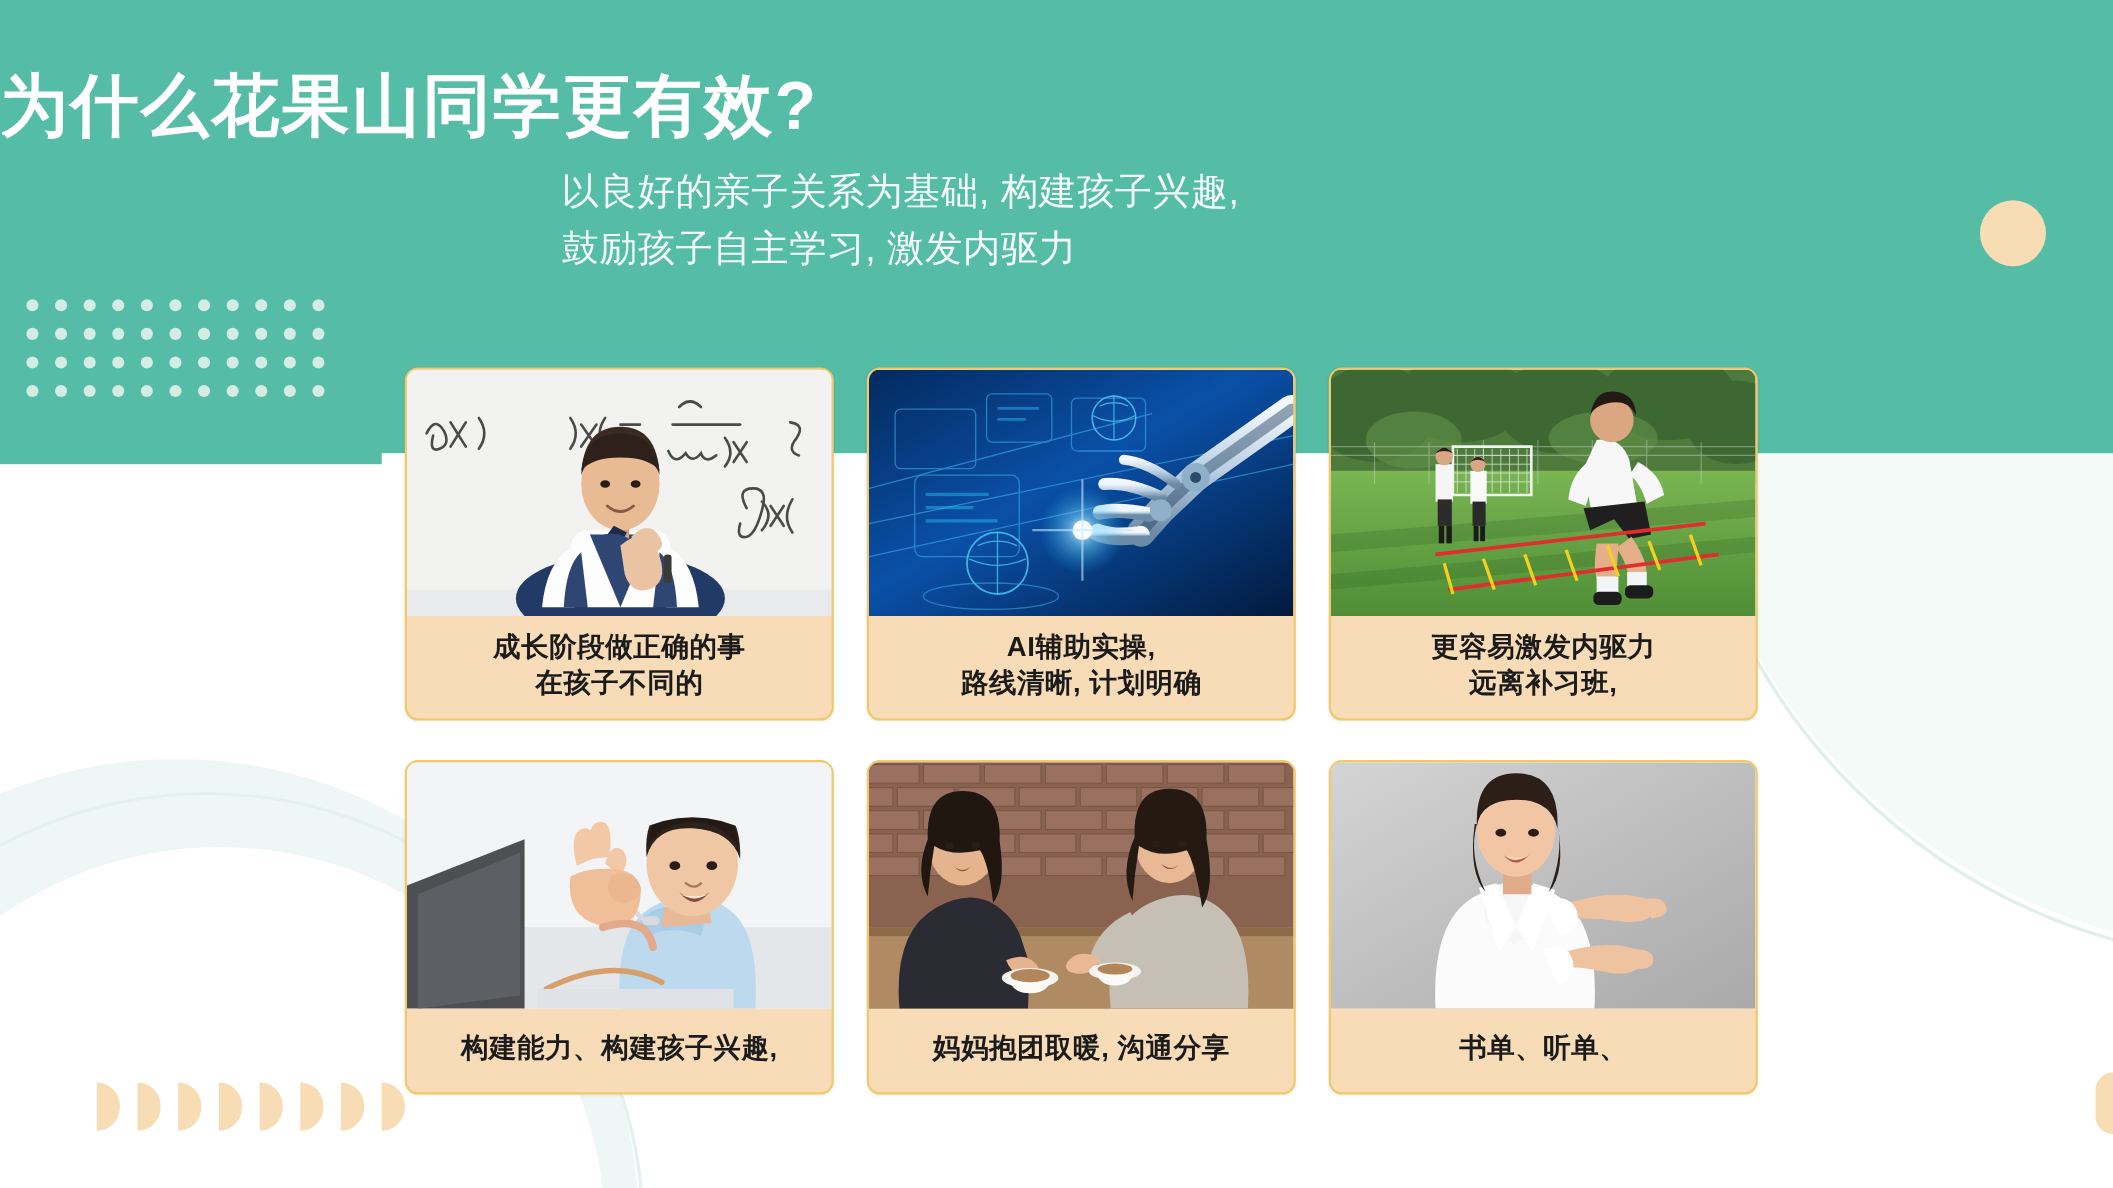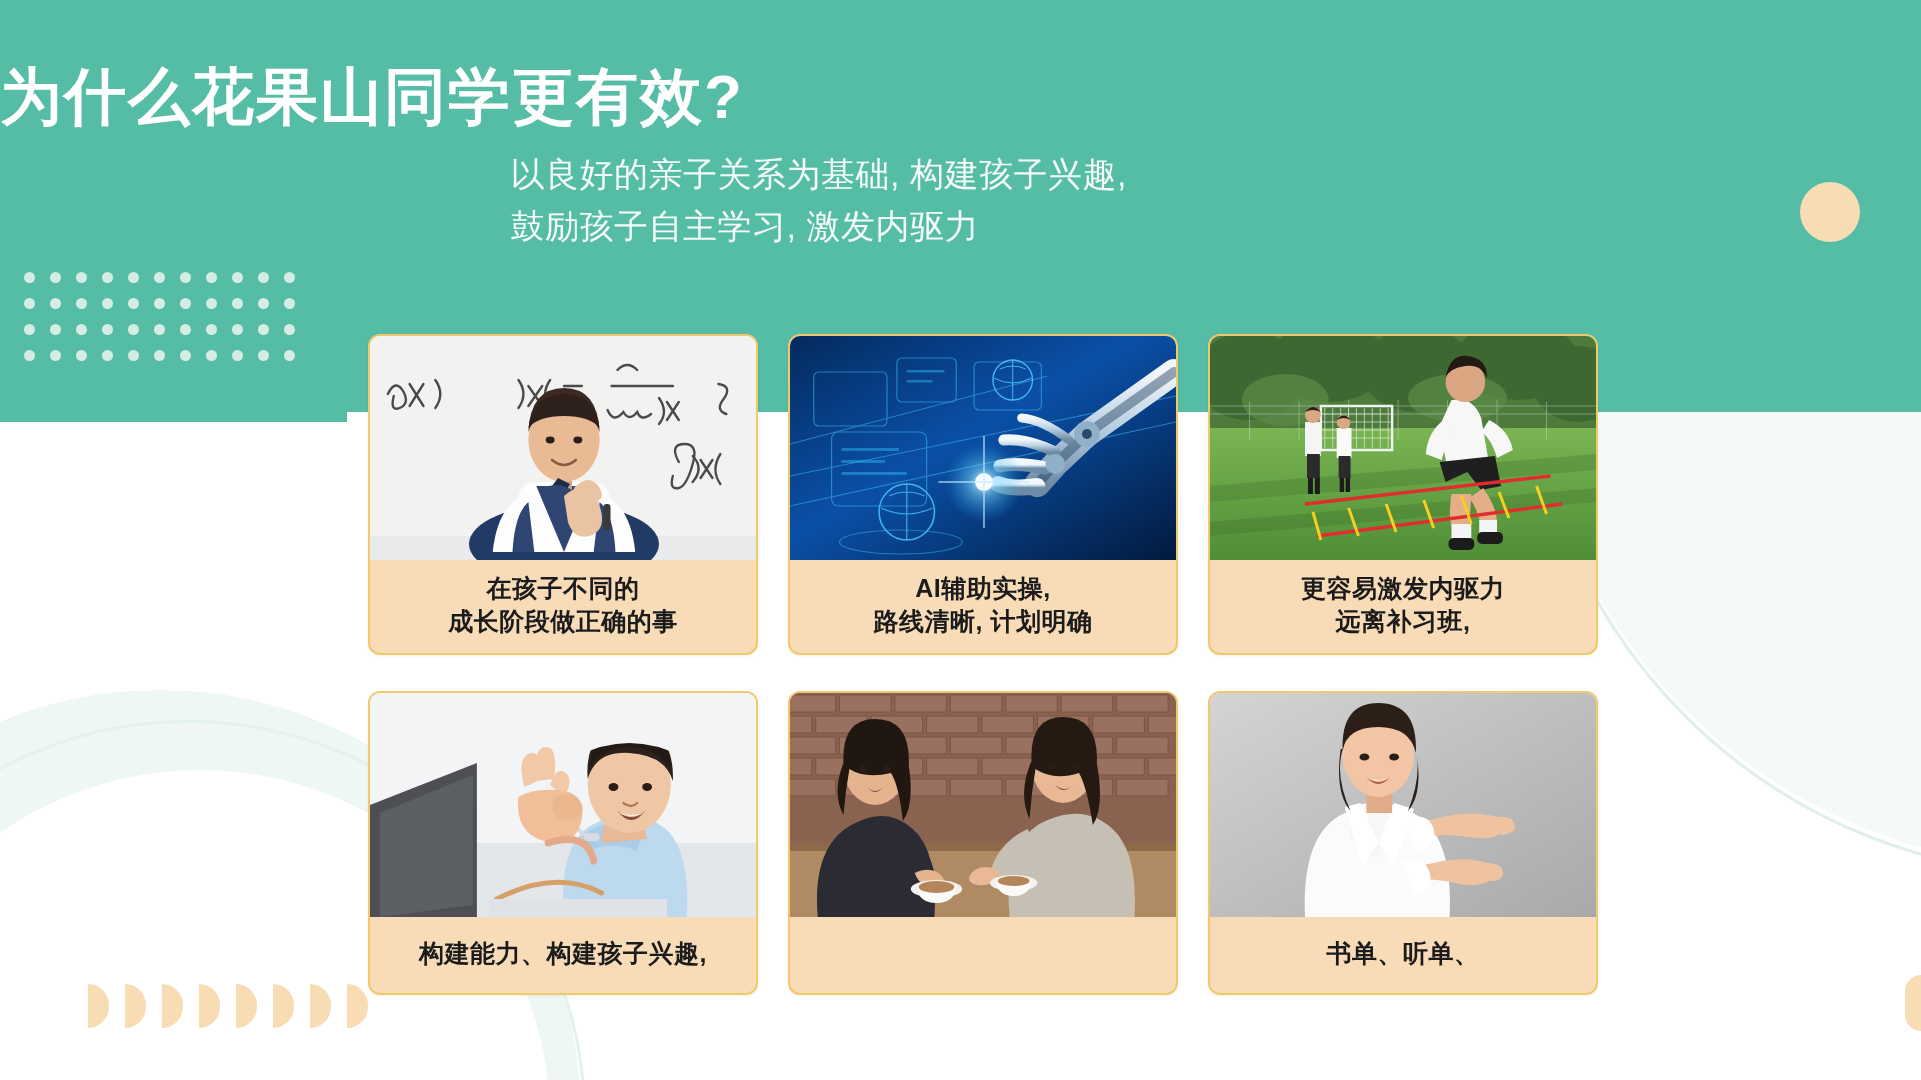--- a/index.html
+++ b/index.html
@@ -272,22 +272,22 @@
         <ellipse cx="210" cy="104" rx="4.5" ry="3.4" fill="#2a1d17"></ellipse>
         <path d="M184 124 q12 10 24 0" stroke="#8a5a44" stroke-width="2.6" fill="none" stroke-linecap="round"></path>
         <path d="M190 142 l12 6 l-10 18 l-8 -16z" fill="#1d2b47"></path>
         <path d="M176 152 q16 -8 34 6 q-10 30 -18 34 q-10 -16 -16 -40z" fill="#2f4672"></path>
         <path d="M196 160 q26 -22 36 10 q8 24 -10 30 q-16 4 -22 -14z" fill="#eac4a2"></path>
         <path d="M206 152 q16 -16 26 0 q6 10 -4 14 q-12 4 -22 -14z" fill="#eac4a2"></path>
         <rect x="236" y="168" width="7" height="26" rx="3" fill="#3a3a3a"></rect>
       </svg>
     </div>
     <div class="card-caption">
+      <span>成长阶段做正确的事</span>
       <span>在孩子不同的</span>
-      <span>成长阶段做正确的事</span>
     </div>
   </div>
 
   <div class="card">
     <div class="card-media">
       <svg viewBox="0 0 390 224" preserveAspectRatio="none" aria-hidden="true">
         <defs>
           <linearGradient id="aibg" x1="0" y1="0" x2="1" y2="1">
             <stop offset="0" stop-color="#042a5e"></stop>
             <stop offset="0.45" stop-color="#0a50a8"></stop>
@@ -546,20 +546,24 @@
         <g>
           <ellipse cx="148" cy="196" rx="26" ry="9" fill="#f4f2ee"></ellipse>
           <path d="M128 194 q2 16 20 16 q18 0 20 -16z" fill="#fbfaf8"></path>
           <ellipse cx="148" cy="194" rx="18" ry="6" fill="#b5855a"></ellipse>
           <ellipse cx="226" cy="190" rx="24" ry="8" fill="#f4f2ee"></ellipse>
           <path d="M208 188 q2 15 18 15 q16 0 18 -15z" fill="#fbfaf8"></path>
           <ellipse cx="226" cy="188" rx="16" ry="5" fill="#b5855a"></ellipse>
         </g>
       </svg>
     </div>
+    <div class="card-caption">
+      <span>妈妈抱团取暖, 沟通分享</span>
+
+    </div>
   </div>
 
   <div class="card">
     <div class="card-media">
       <svg viewBox="0 0 390 224" preserveAspectRatio="none" aria-hidden="true">
         <defs>
           <linearGradient id="greybg" x1="0" y1="0" x2="1" y2="1">
             <stop offset="0" stop-color="#d4d4d4"></stop>
             <stop offset="1" stop-color="#a9a9a9"></stop>
           </linearGradient>

